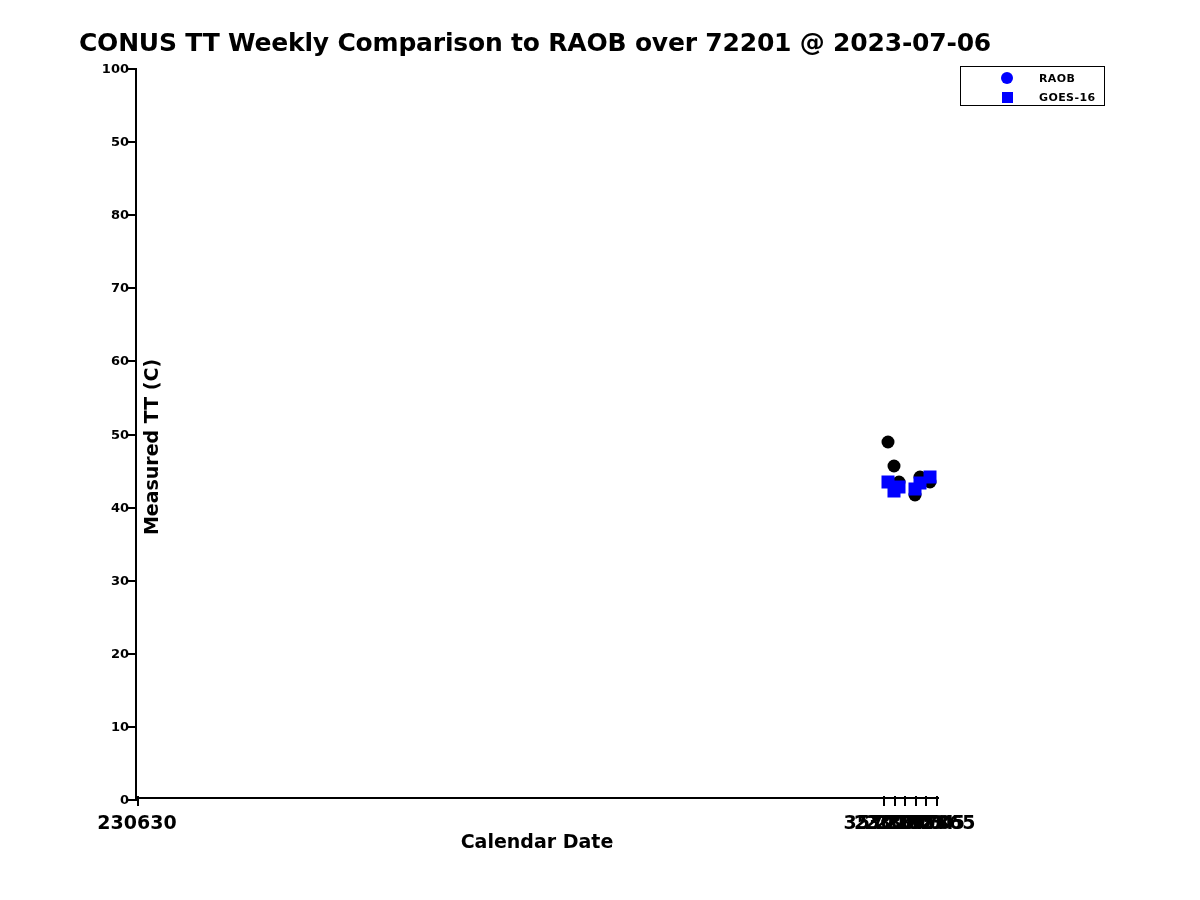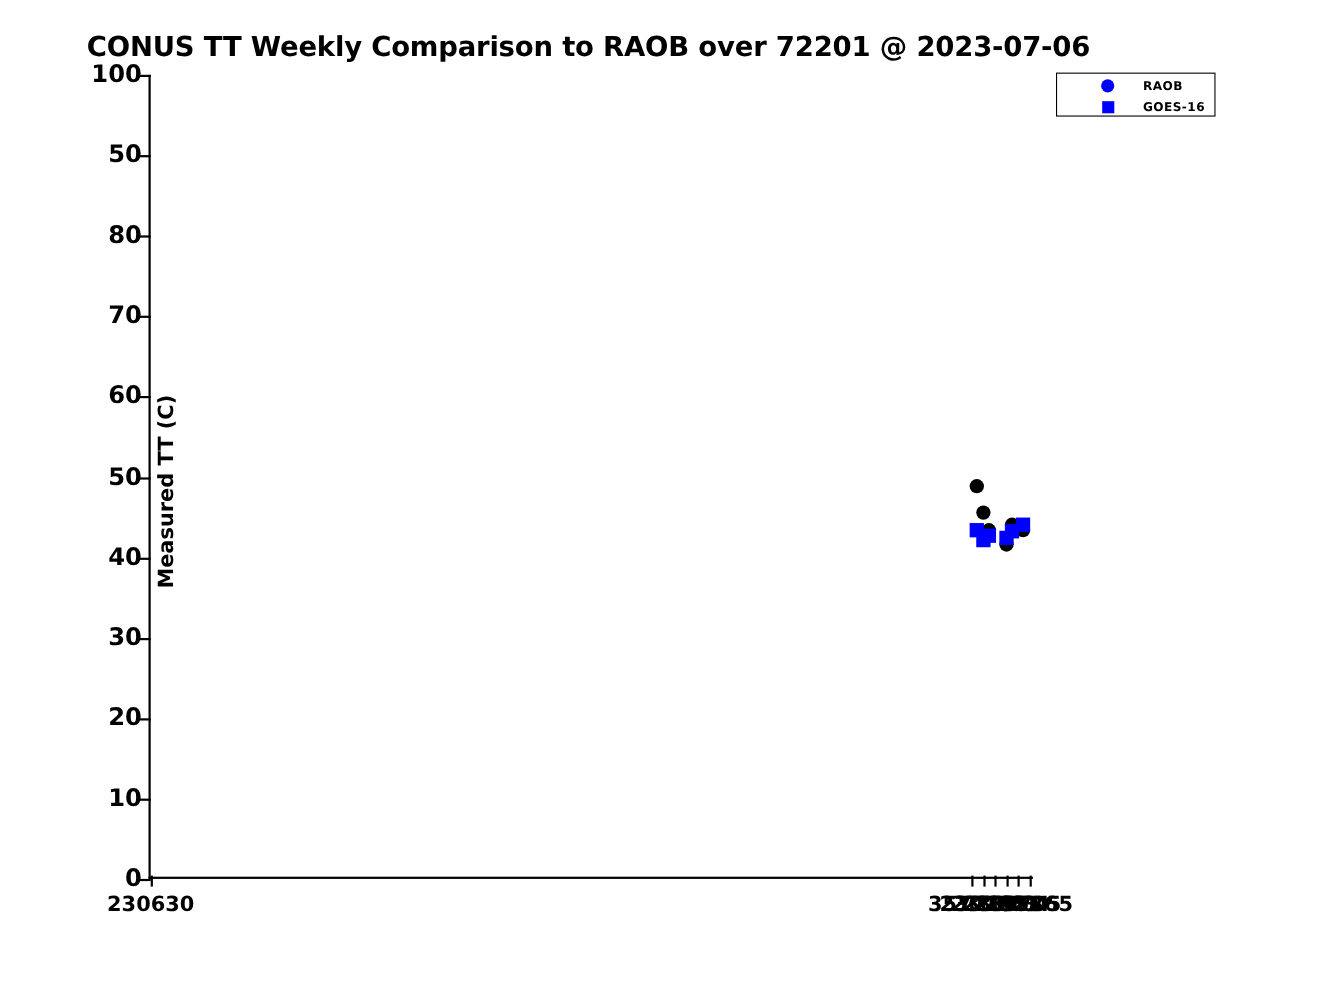--- a/index.html
+++ b/index.html
@@ -57,21 +57,21 @@
     width: 10px;
     height: 0;
     border-top: 2px solid #000000;
   }
   .ytick-label {
     position: absolute;
     right: 100%;
     margin-right: 8px;
     transform: translateY(-50%);
     top: 0;
-    font-size: 22px;
+    font-size: 13px;
     font-weight: bold;
     color: #000000;
     white-space: nowrap;
   }
   .ytick-wrap {
     position: absolute;
     left: 0;
     width: 0;
     height: 0;
   }
@@ -273,20 +273,21 @@
         <div class="pt pt-square" title="GOES-16: 43.4" style="left: 751.451px; top: 413.746px; background: rgb(0, 0, 255);"></div>
         <div class="pt pt-square" title="GOES-16: 42.1" style="left: 756.706px; top: 423.249px; background: rgb(0, 0, 255);"></div>
         <div class="pt pt-square" title="GOES-16: 42.7" style="left: 761.961px; top: 418.863px; background: rgb(0, 0, 255);"></div>
         <div class="pt pt-square" title="GOES-16: 42.4" style="left: 777.725px; top: 421.056px; background: rgb(0, 0, 255);"></div>
         <div class="pt pt-square" title="GOES-16: 43.2" style="left: 782.98px; top: 415.208px; background: rgb(0, 0, 255);"></div>
         <div class="pt pt-square" title="GOES-16: 44.1" style="left: 793.49px; top: 408.629px; background: rgb(0, 0, 255);"></div>
       </div>
     <div id="ylabel">Measured TT (C)</div>
   </div>
 
+  <div id="xlabel">Calendar Date</div>
 
   <div id="legend">
       <div class="legend-row" style="top: 1px;">
         <div class="legend-marker-box">
           <div class="lg-circle" style="background: rgb(0, 0, 255);"></div>
         </div>
         <div class="legend-text">RAOB</div>
       </div>
       <div class="legend-row" style="top: 20px;">
         <div class="legend-marker-box">

